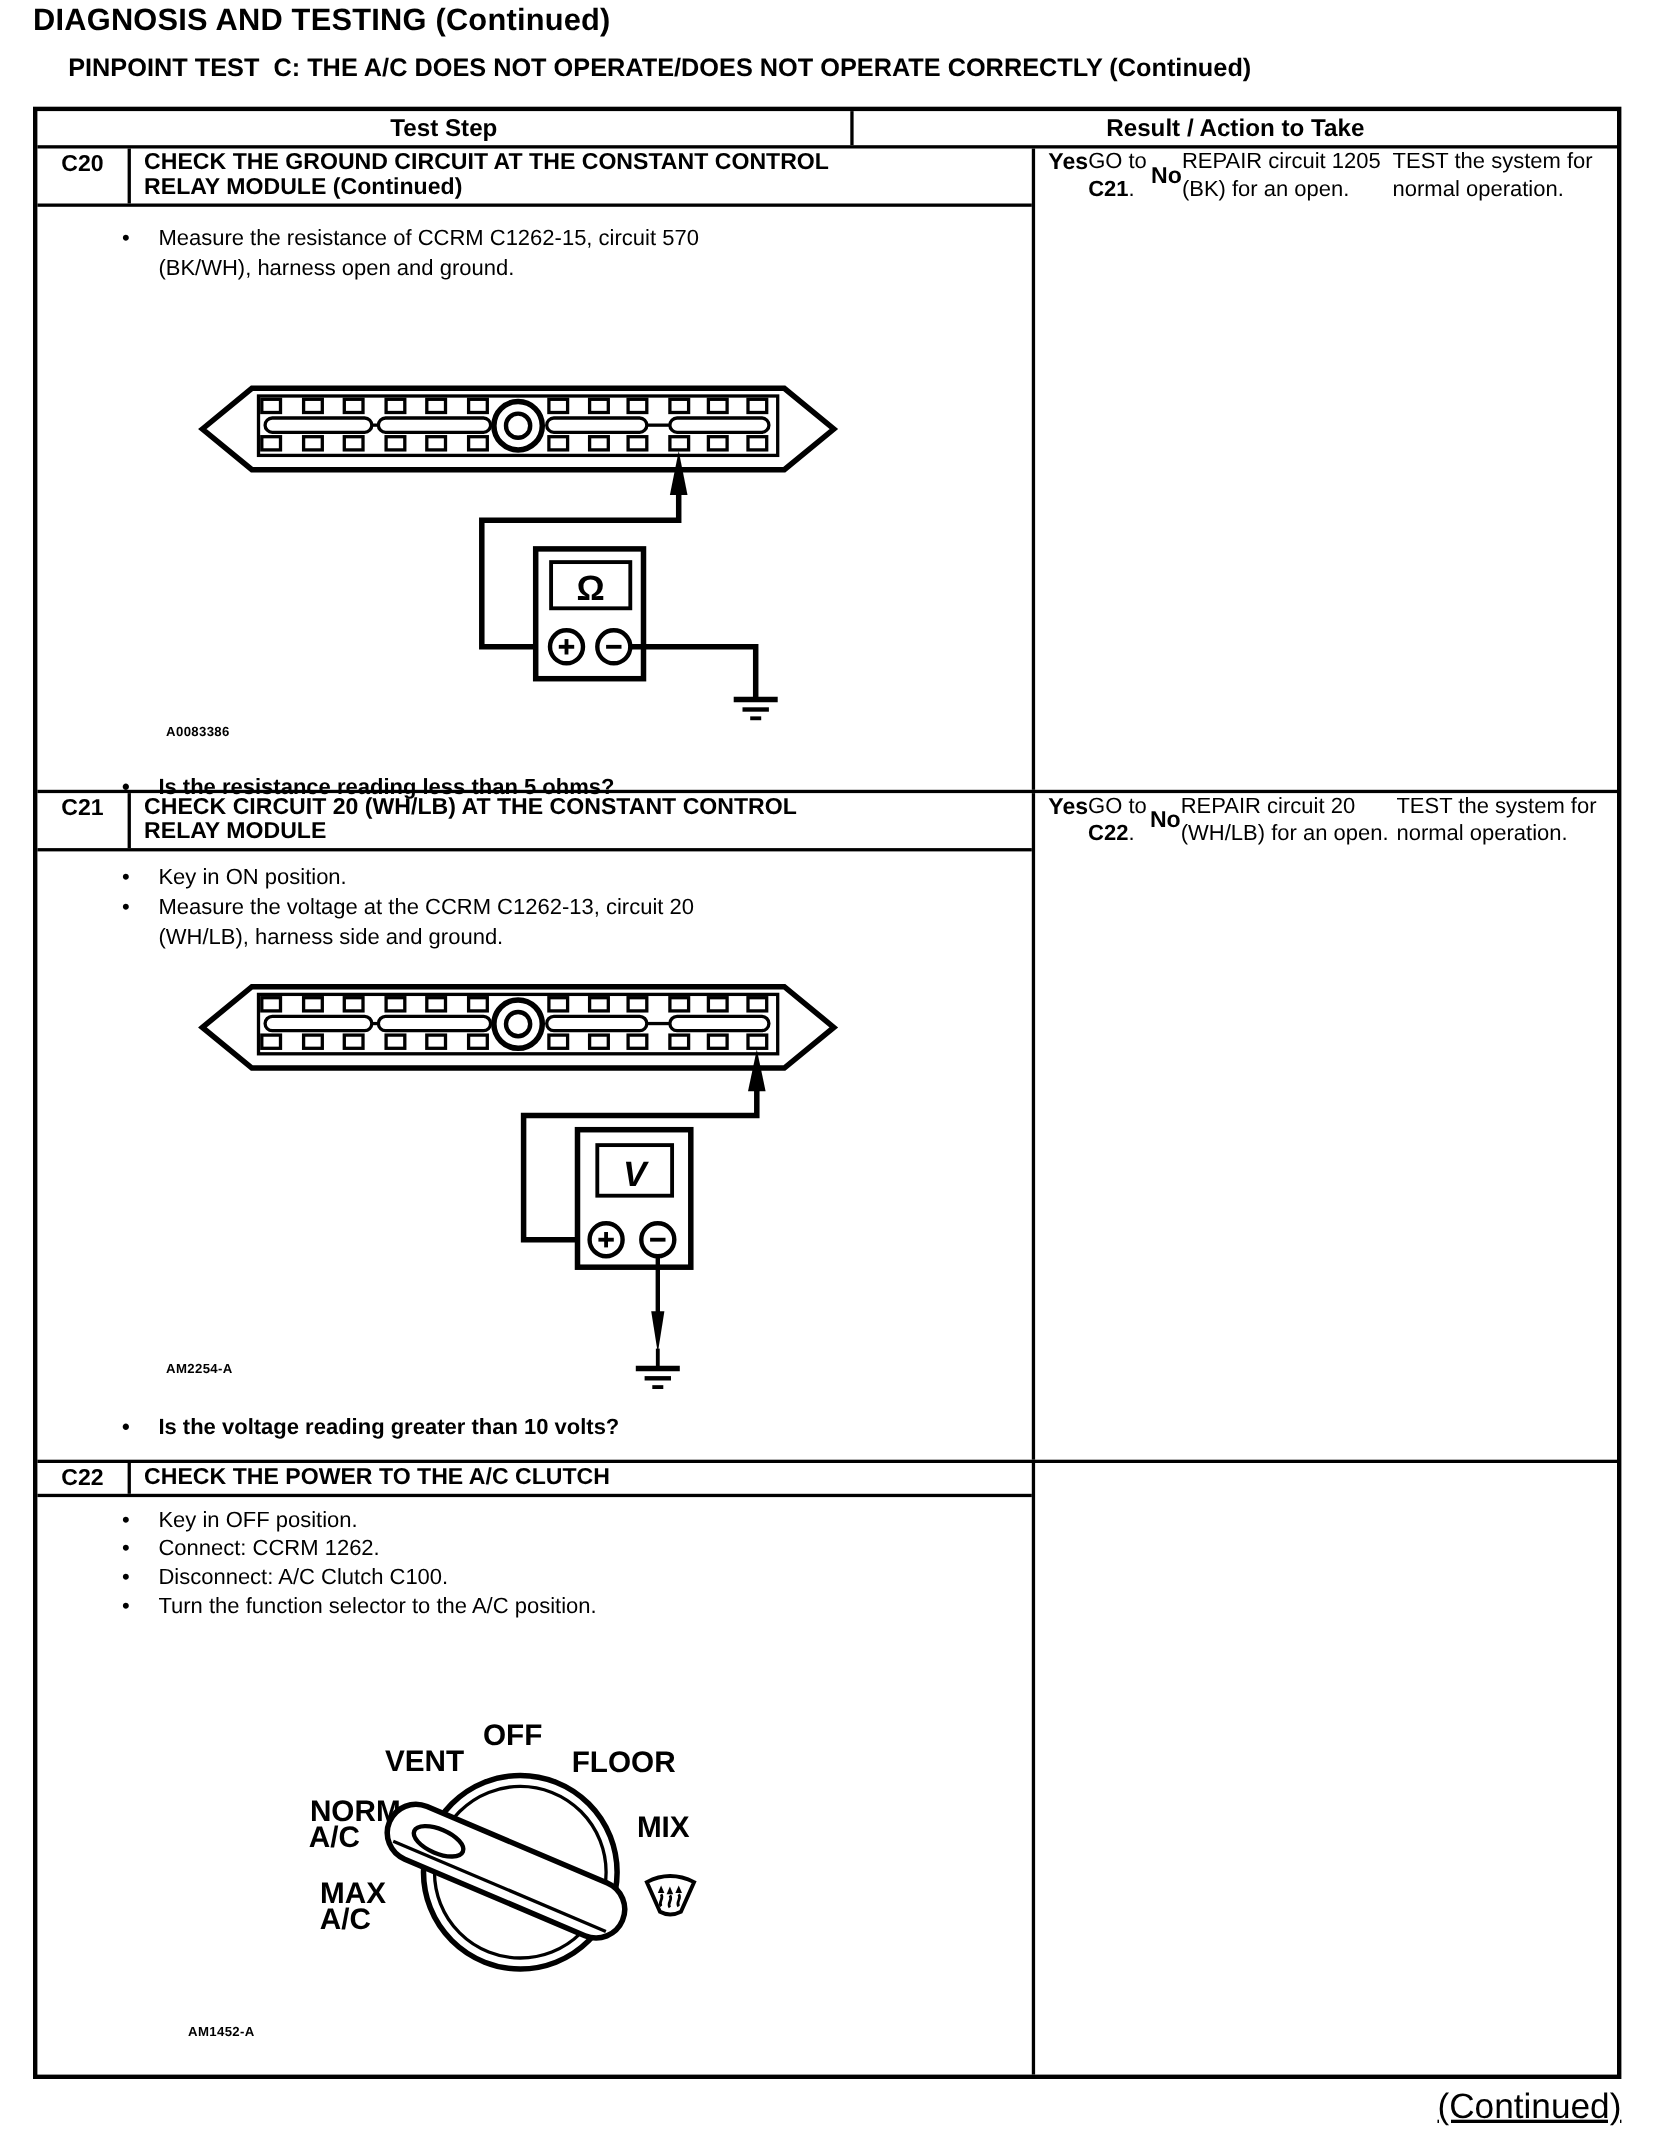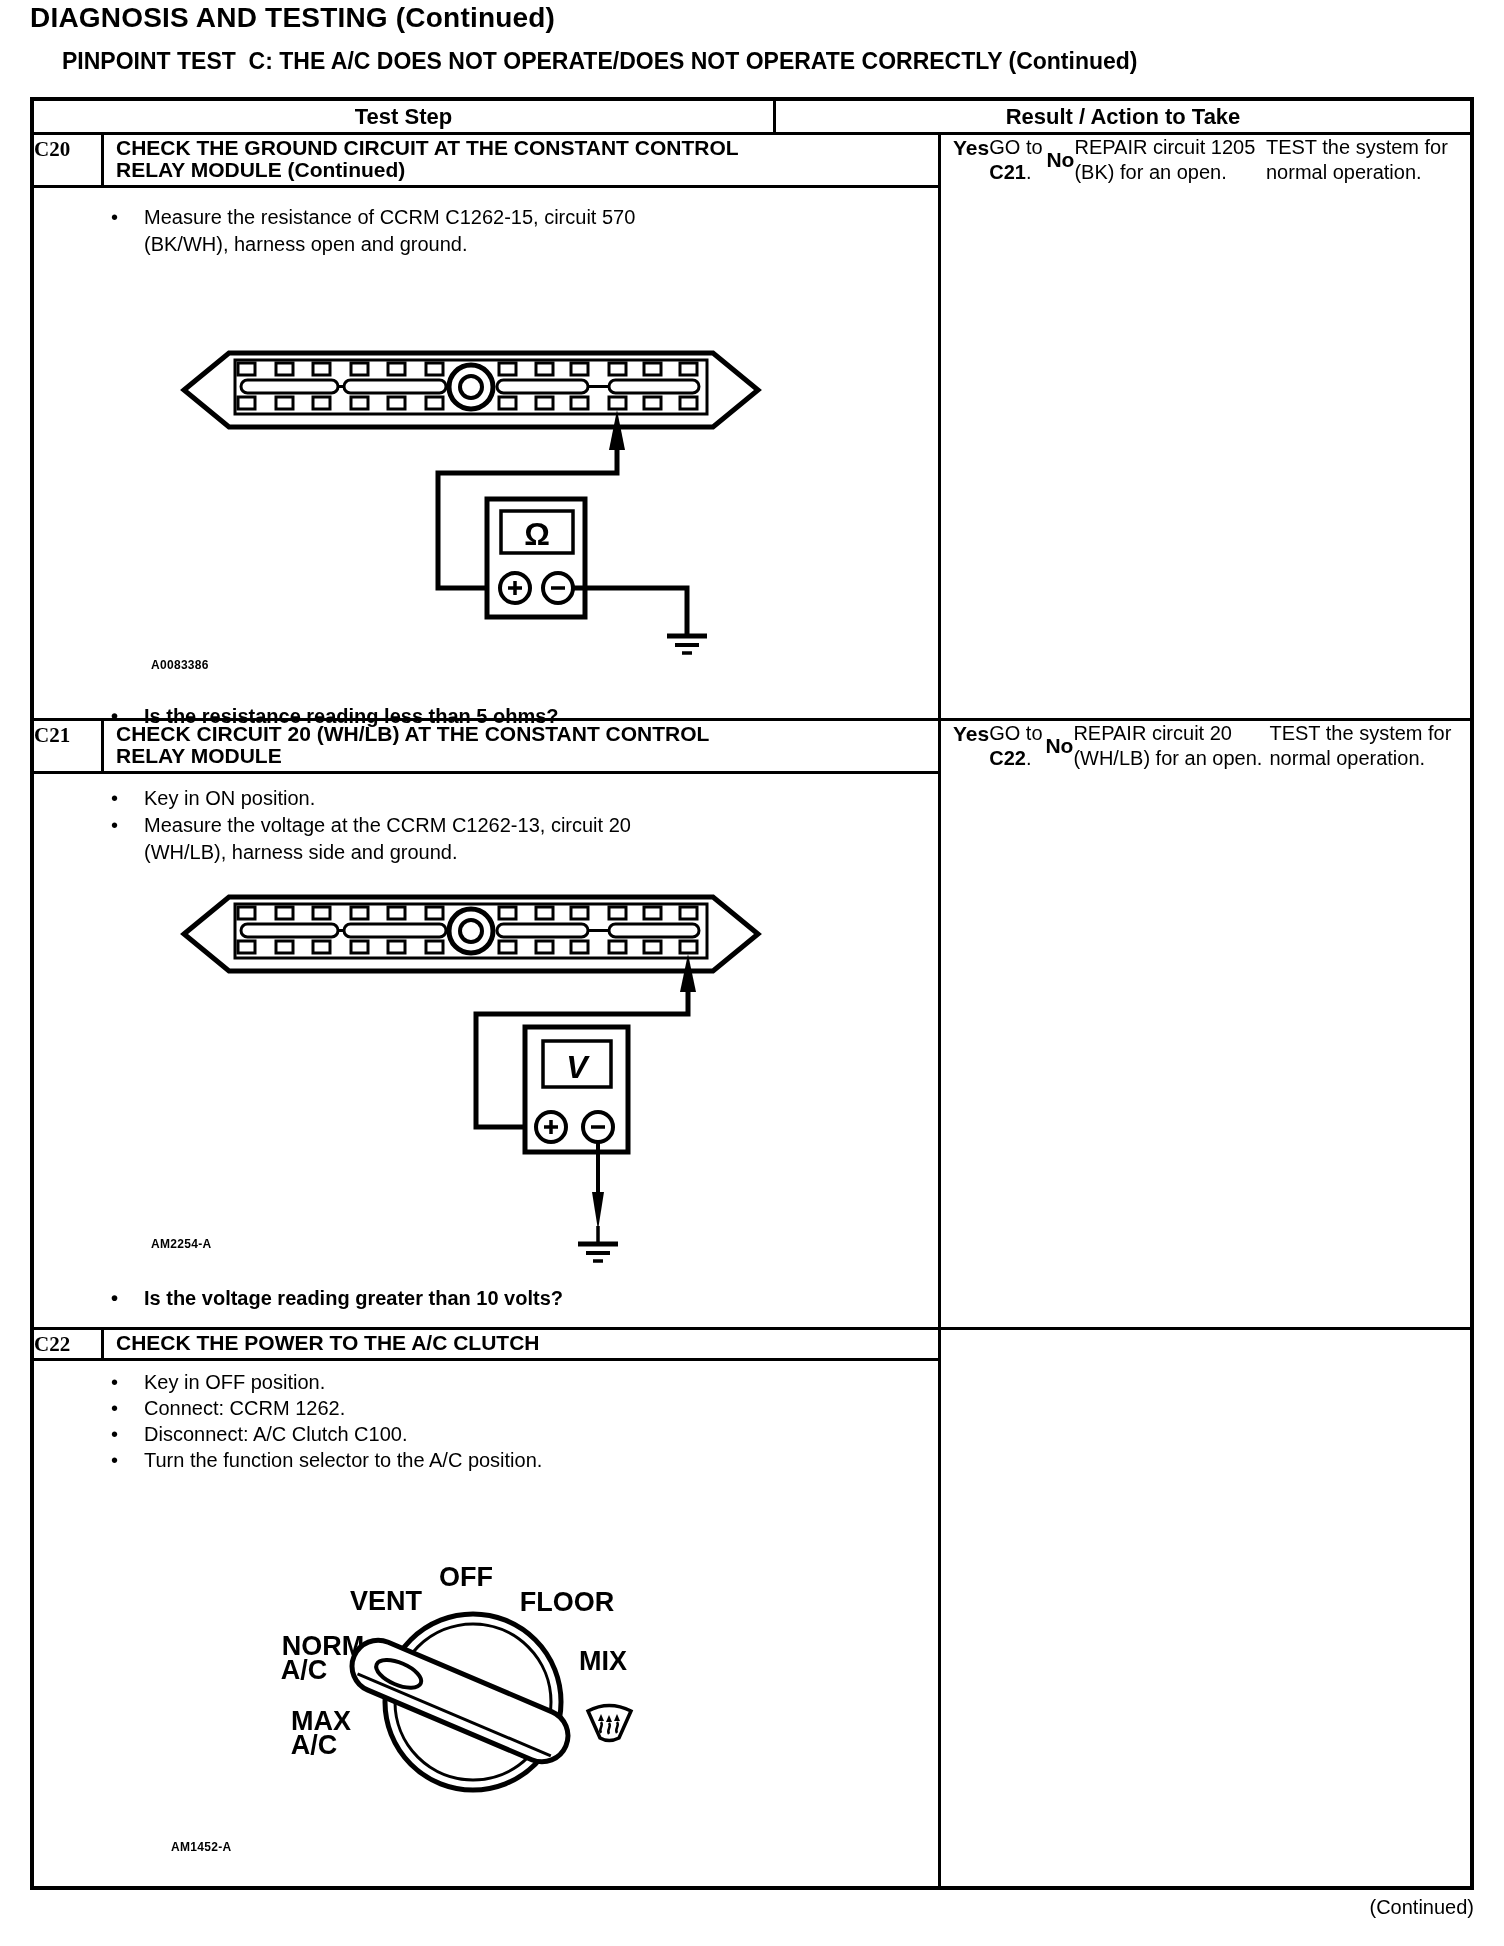--- a/index.html
+++ b/index.html
@@ -11,33 +11,33 @@
   .ptable{position:absolute;left:30px;top:97px;width:1444px;height:1793px;
           border:4px solid #000;box-sizing:border-box;}
   .thead{display:flex;border-bottom:3px solid #000;height:34px;box-sizing:border-box;}
   .th{font-size:22px;font-weight:bold;text-align:center;padding-top:3px;box-sizing:border-box;}
   .th.step{width:742px;border-right:3px solid #000;}
   .th.result{flex:1;}
   .trow{display:flex;box-sizing:border-box;}
   .trow.rb{border-bottom:3px solid #000;}
   .stepcol{width:907px;border-right:3px solid #000;box-sizing:border-box;display:flex;flex-direction:column;}
   .rowhead{display:flex;border-bottom:3px solid #000;box-sizing:border-box;}
-  .rowid{width:70px;border-right:3px solid #000;box-sizing:border-box;
-         font-size:21px;font-weight:bold;padding-top:2px;font-family:Liberation Serif, serif;}
+  .rowid{width:85px;border-right:3px solid #000;box-sizing:border-box;text-align:center;
+         font-size:21px;font-weight:bold;padding-top:2px;}
   .rowtitle{flex:1;padding:2px 8px 4px 12px;font-size:21px;font-weight:bold;line-height:22px;}
   .rowbody{flex:1;position:relative;}
   .resultcol{flex:1;display:flex;flex-direction:row;justify-content:flex-end;
              padding:0 10px 8px 12px;box-sizing:border-box;}
   .yn{font-size:20px;line-height:25px;}
   .ynlabel{font-size:21px;font-weight:bold;line-height:25px;}
   .gaptop{margin-top:12px;}
   .bl{position:absolute;font-size:20px;line-height:22px;white-space:nowrap;}
   .dot{position:absolute;font-size:20px;line-height:22px;}
   .figlabel{position:absolute;font-size:12px;font-weight:bold;letter-spacing:.3px;}
-  .continued{position:absolute;right:30px;top:1896px;font-size:20px;}
+  .continued{position:absolute;right:30px;top:1896px;font-size:32px;text-decoration:underline;}
   svg{position:absolute;overflow:visible;}
   svg text{font-family:"Liberation Sans",sans-serif;font-weight:bold;fill:#000;}
   .w{fill:#ffffff;stroke:#000;}
 </style>
 </head>
 <body>
 
 <div class="page">
 
   <h1 class="pgtitle">DIAGNOSIS AND TESTING (Continued)</h1>

